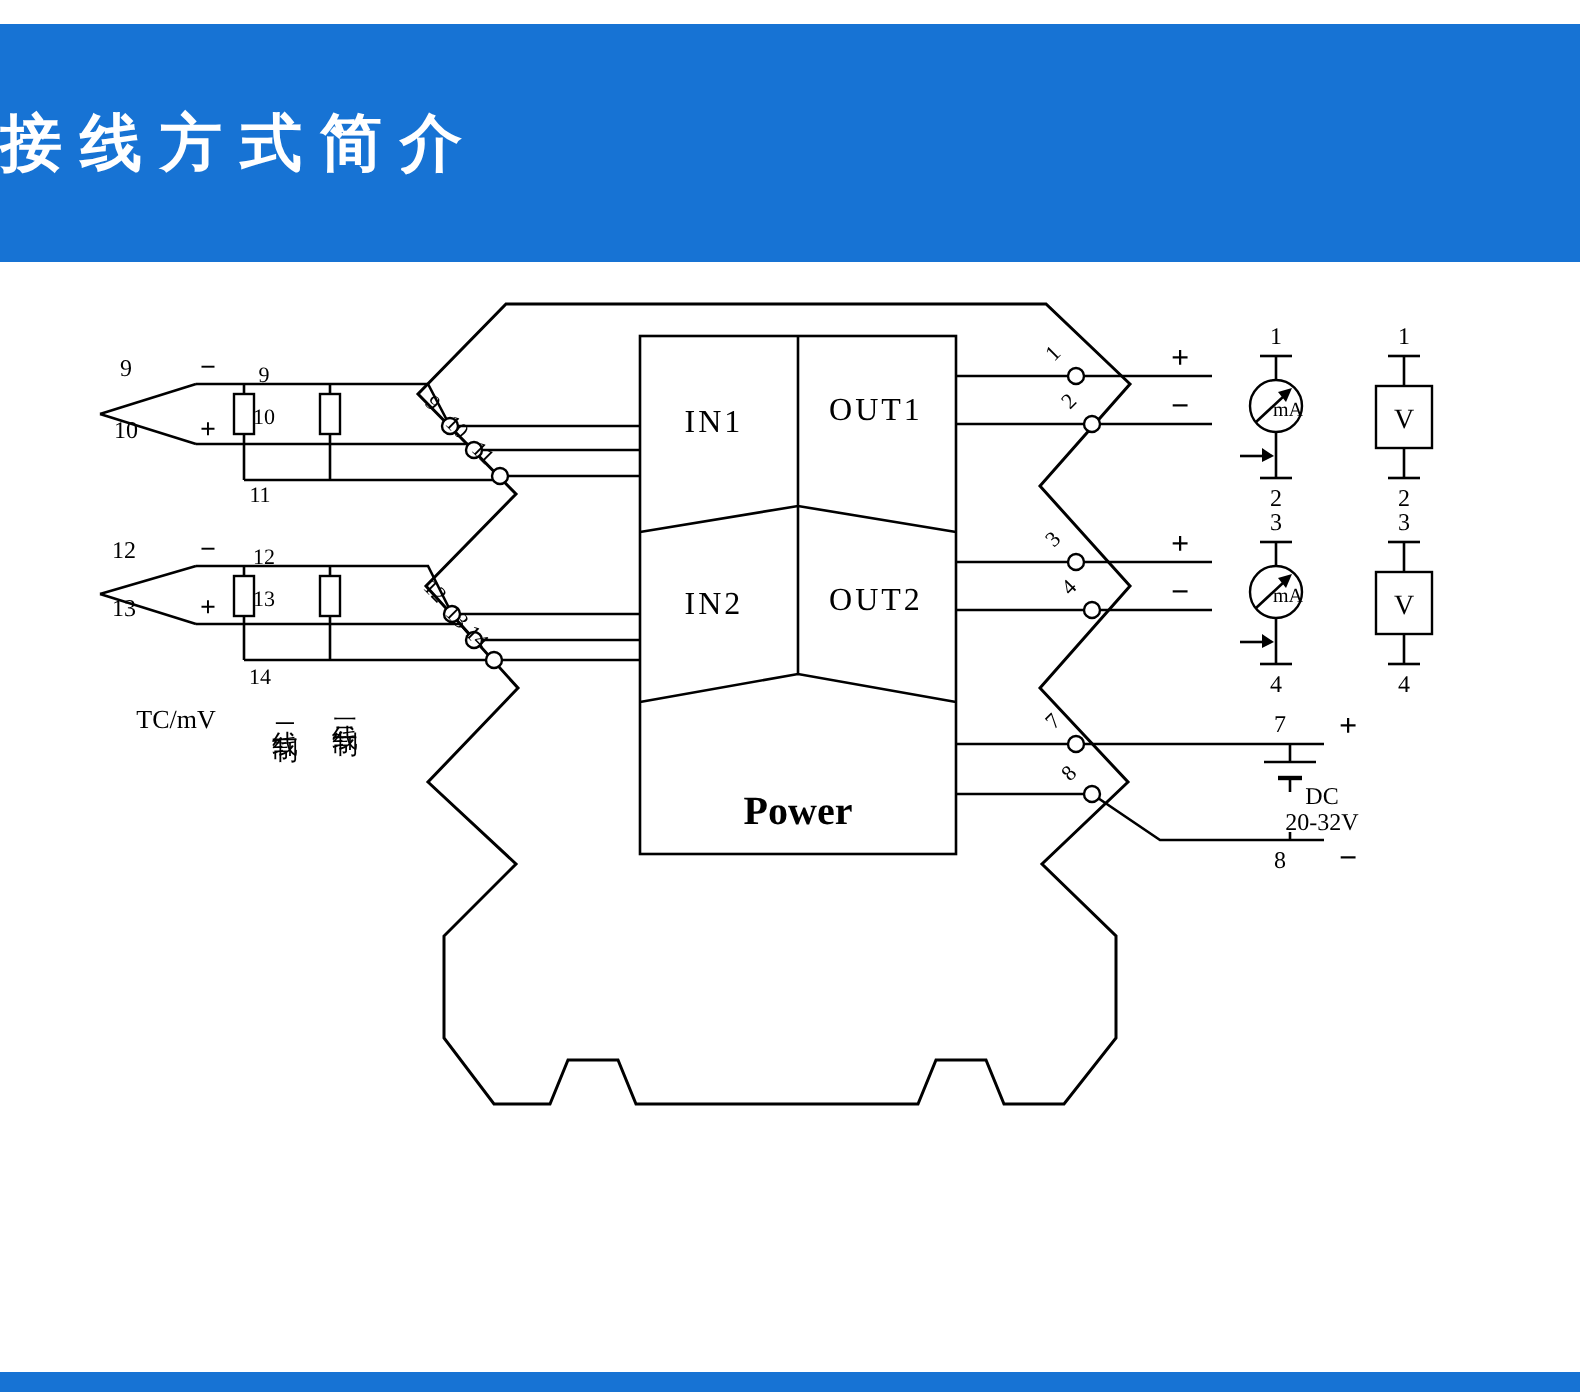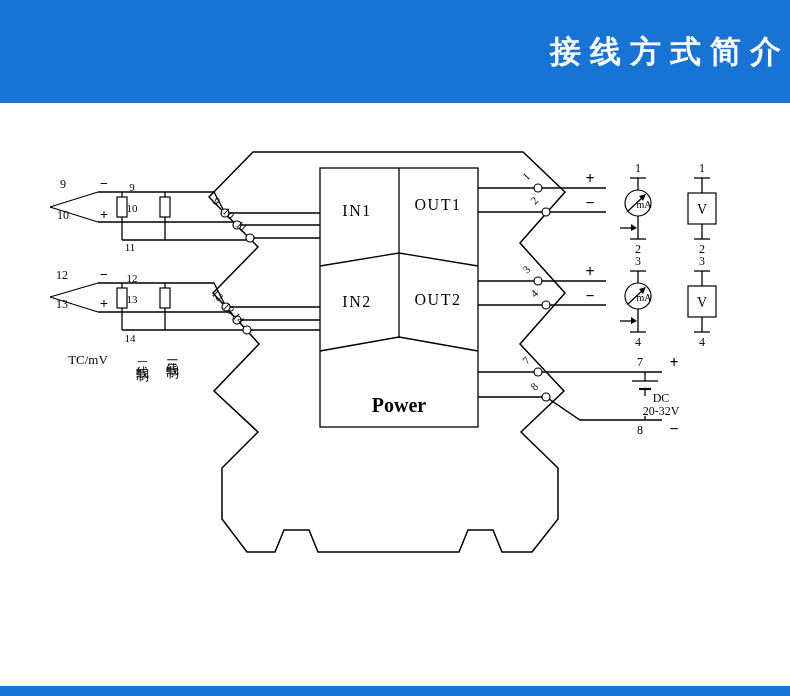--- a/index.html
+++ b/index.html
@@ -1,20 +1,20 @@
 <!DOCTYPE html>
 <html><head>
 <meta charset="utf-8">
 <style>
   * { margin:0; padding:0; box-sizing:border-box; }
   html,body { background:#ffffff; }
   body { font-family:"Liberation Sans", sans-serif; }
   .page { position:relative; width:790px; height:696px; background:#ffffff; overflow:hidden; margin:0 auto; }
-  .header { position:absolute; top:0; left:0; width:790px; height:103px;
-            background:#1773d4; display:flex; align-items:center; justify-content:flex-end; }
+  .header { position:absolute; top:12px; left:0; width:790px; height:119px;
+            background:#1773d4; display:flex; align-items:center; justify-content:flex-start; }
   .header .title { color:#ffffff; font-size:31px; font-weight:bold; letter-spacing:9px;
                    font-family:"Liberation Sans", sans-serif; }
   .footer { position:absolute; left:0; bottom:0; width:790px; height:10px; background:#1773d4; }
   svg.diagram { position:absolute; top:0; left:0; }
   svg text { font-family:"Liberation Serif", serif; fill:#000; text-anchor:middle; }
   .ln   { stroke:#000; stroke-width:1.3; fill:none; }
   .ol   { stroke:#000; stroke-width:1.5; fill:none; }
   .term { fill:#ffffff; stroke:#000; stroke-width:1.2; }
   .t12  { font-size:12px; }
   .t11  { font-size:11px; }

